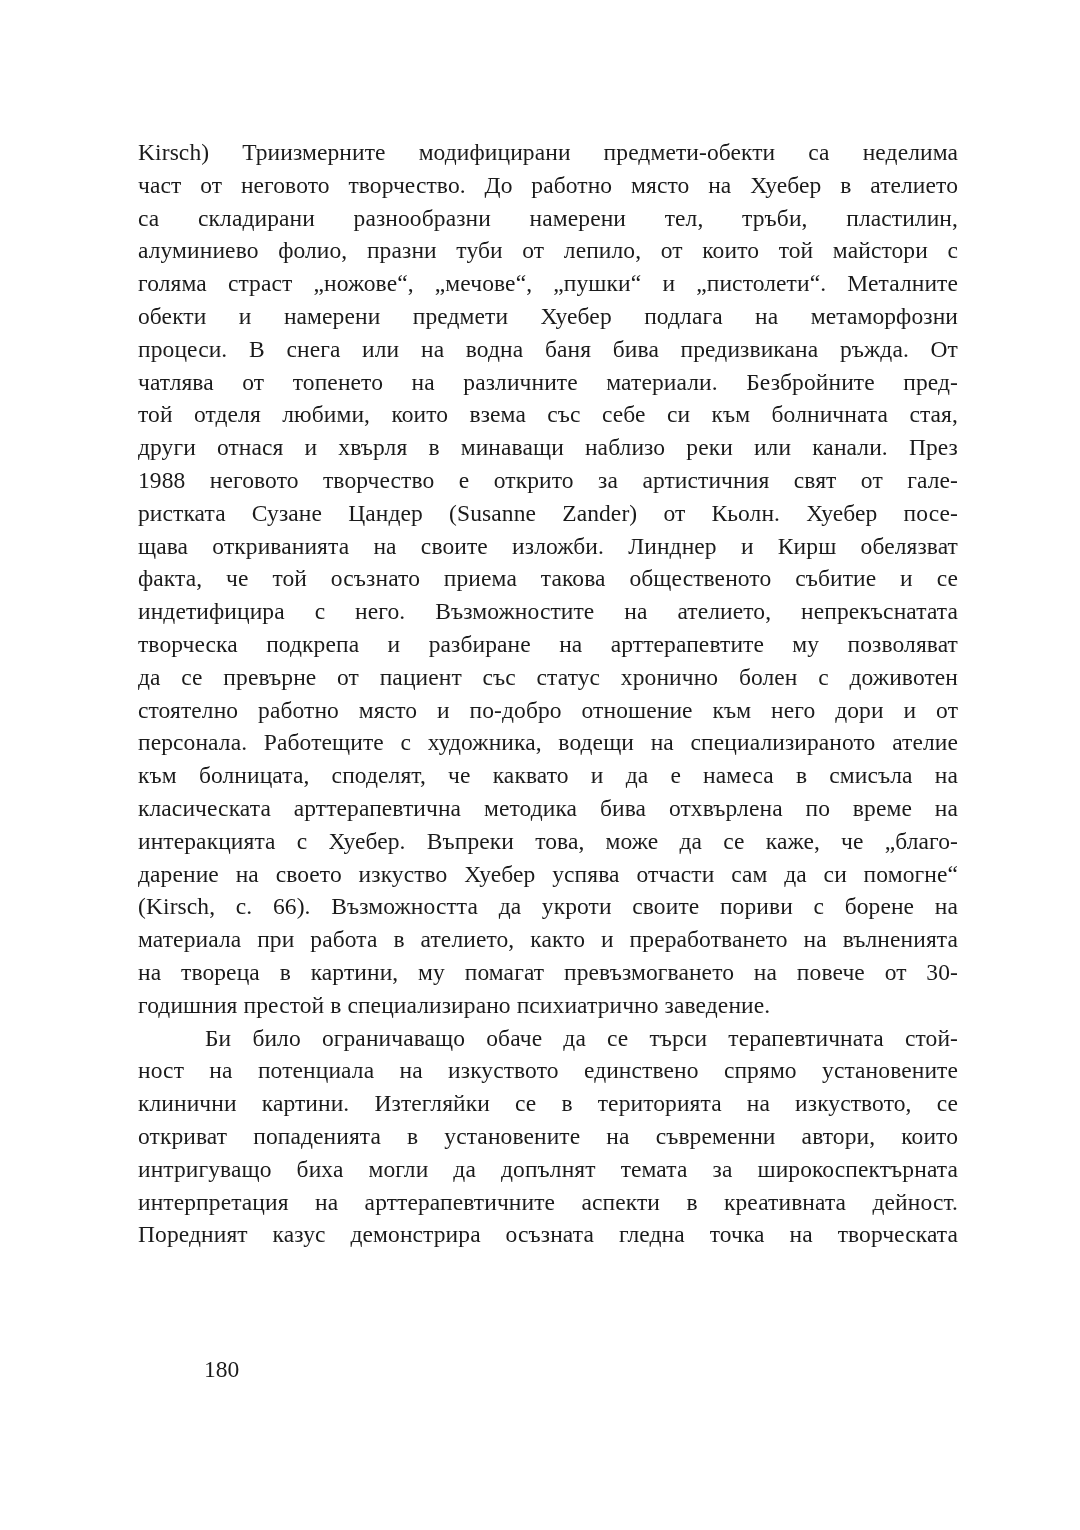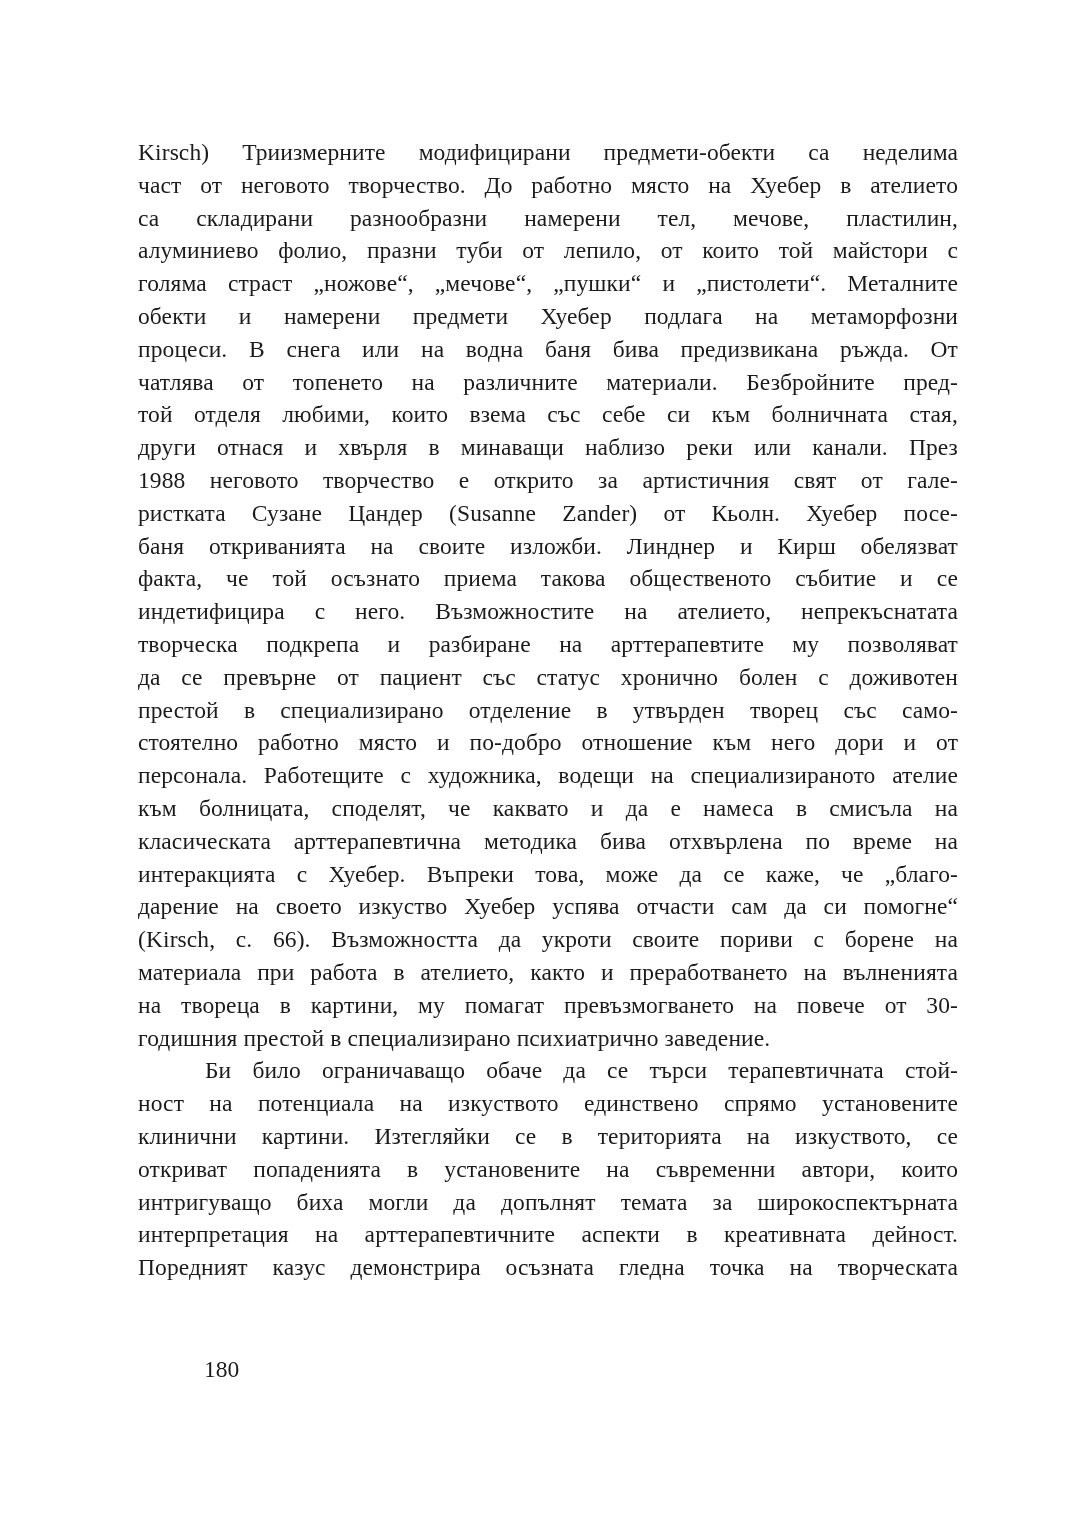--- a/index.html
+++ b/index.html
@@ -50,36 +50,35 @@
   }
 </style>
 </head>
 <body>
 
 <div class="page">
   <div class="text-body">
       <div class="para">
         <div class="line">Kirsch) Триизмерните модифицирани предмети-обекти са неделима</div>
         <div class="line">част от неговото творчество. До работно място на Хуебер в ателието</div>
-        <div class="line">са складирани разнообразни намерени тел, мечове, пластилин,</div>
+        <div class="line">са складирани разнообразни намерени тел, тръби, пластилин,</div>
         <div class="line">алуминиево фолио, празни туби от лепило, от които той майстори с</div>
         <div class="line">голяма страст „ножове“, „мечове“, „пушки“ и „пистолети“. Металните</div>
         <div class="line">обекти и намерени предмети Хуебер подлага на метаморфозни</div>
         <div class="line">процеси. В снега или на водна баня бива предизвикана ръжда. От</div>
         <div class="line">чатлява от топенето на различните материали. Безбройните пред-</div>
         <div class="line">той отделя любими, които взема със себе си към болничната стая,</div>
         <div class="line">други отнася и хвърля в минаващи наблизо реки или канали. През</div>
         <div class="line">1988 неговото творчество е открито за артистичния свят от гале-</div>
         <div class="line">ристката Сузане Цандер (Susanne Zander) от Кьолн. Хуебер посе-</div>
-        <div class="line">баня откриванията на своите изложби. Линднер и Кирш обелязват</div>
+        <div class="line">щава откриванията на своите изложби. Линднер и Кирш обелязват</div>
         <div class="line">факта, че той осъзнато приема такова общественото събитие и се</div>
         <div class="line">индетифицира с него. Възможностите на ателието, непрекъснатата</div>
         <div class="line">творческа подкрепа и разбиране на арттерапевтите му позволяват</div>
         <div class="line">да се превърне от пациент със статус хронично болен с доживотен</div>
-        <div class="line">престой в специализирано отделение в утвърден творец със само-</div>
         <div class="line">стоятелно работно място и по-добро отношение към него дори и от</div>
         <div class="line">персонала. Работещите с художника, водещи на специализираното ателие</div>
         <div class="line">към болницата, споделят, че каквато и да е намеса в смисъла на</div>
         <div class="line">класическата арттерапевтична методика бива отхвърлена по време на</div>
         <div class="line">интеракцията с Хуебер. Въпреки това, може да се каже, че „благо-</div>
         <div class="line">дарение на своето изкуство Хуебер успява отчасти сам да си помогне“</div>
         <div class="line">(Kirsch, с. 66).  Възможността да укроти своите пориви с борене на</div>
         <div class="line">материала при работа в ателието, както и преработването на вълненията</div>
         <div class="line">на твореца в картини, му помагат превъзмогването на повече от 30-</div>
         <div class="line no-just-last">годишния престой  в специализирано психиатрично заведение.</div>

